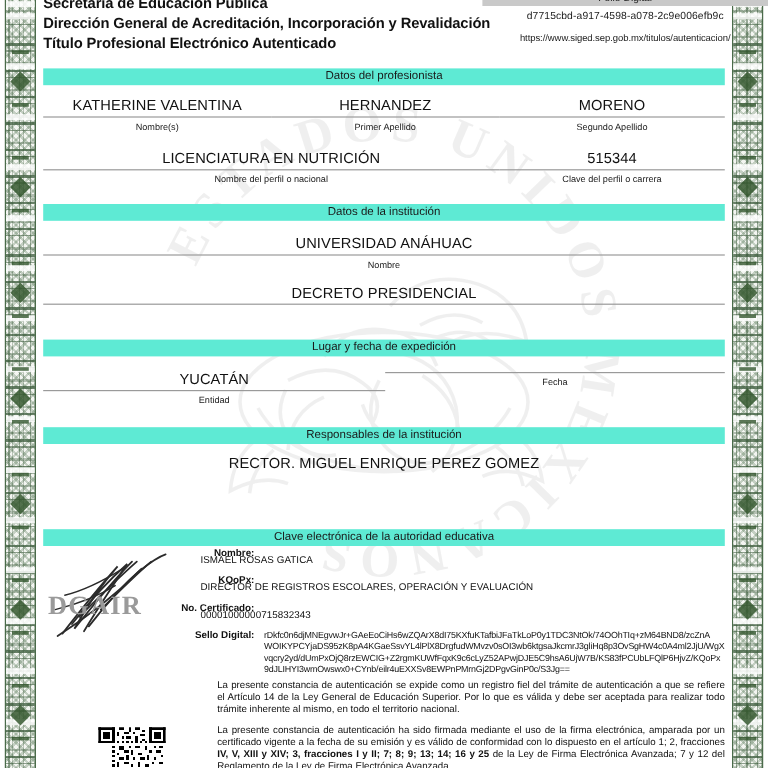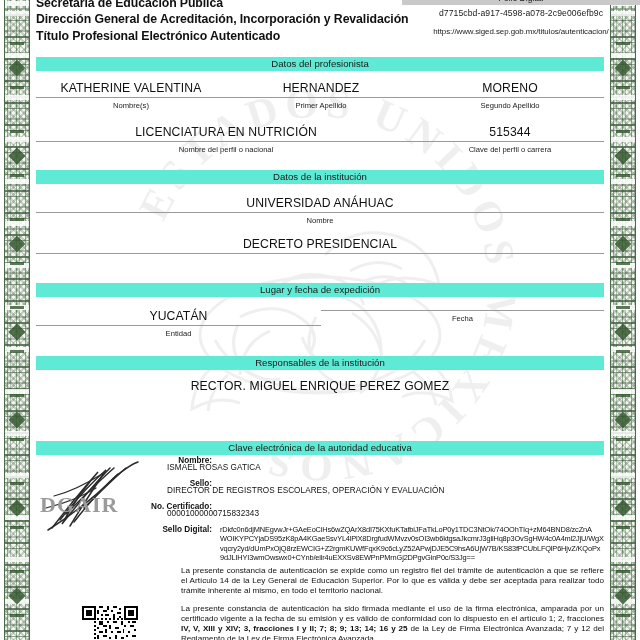--- a/index.html
+++ b/index.html
@@ -383,21 +383,21 @@
       </g>
     </svg>
     <div class="dgair-text">DGAIR</div>
 
     <div class="sig-rows">
       <div class="sig-row" style="top:0px; margin-bottom:5px">
         <span class="sig-lbl">Nombre:</span>
         <span class="sig-val">ISMAEL ROSAS GATICA</span>
       </div>
       <div class="sig-row" style="margin-bottom:5px">
-        <span class="sig-lbl">Sello:</span>
+        <span class="sig-lbl">KQoPx:</span>
         <span class="sig-val">DIRECTOR DE REGISTROS ESCOLARES, OPERACIÓN Y EVALUACIÓN</span>
       </div>
       <div class="sig-row" style="margin-bottom:5px">
         <span class="sig-lbl">No. Certificado:</span>
         <span class="sig-val">00001000000715832343</span>
       </div>
       <div class="sig-row">
         <span class="sig-lbl">Sello Digital:</span>
         <div style="margin-left:112px">
           <div class="mono-line">rDkfc0n6djMNEgvwJr+GAeEoCiHs6wZQArX8dI75KXfuKTafbiJFaTkLoP0y1TDC3NtOk/74OOhTIq+zM64BND8/zcZnA</div>

